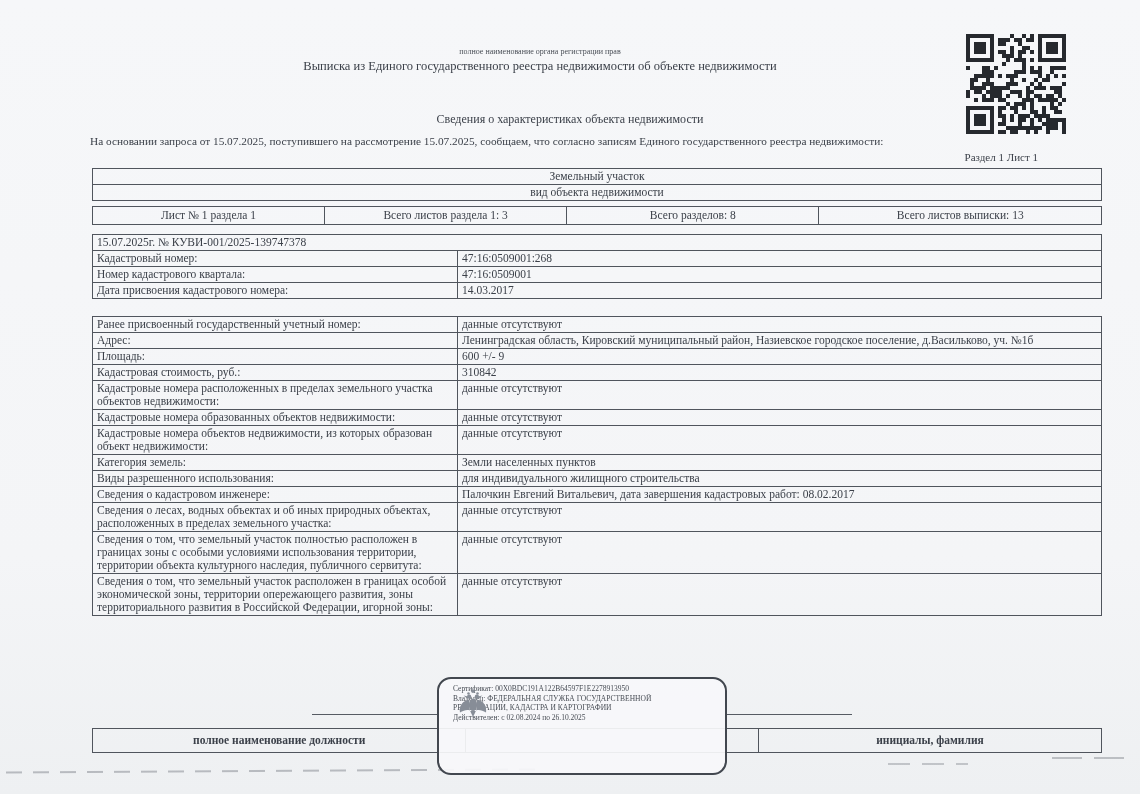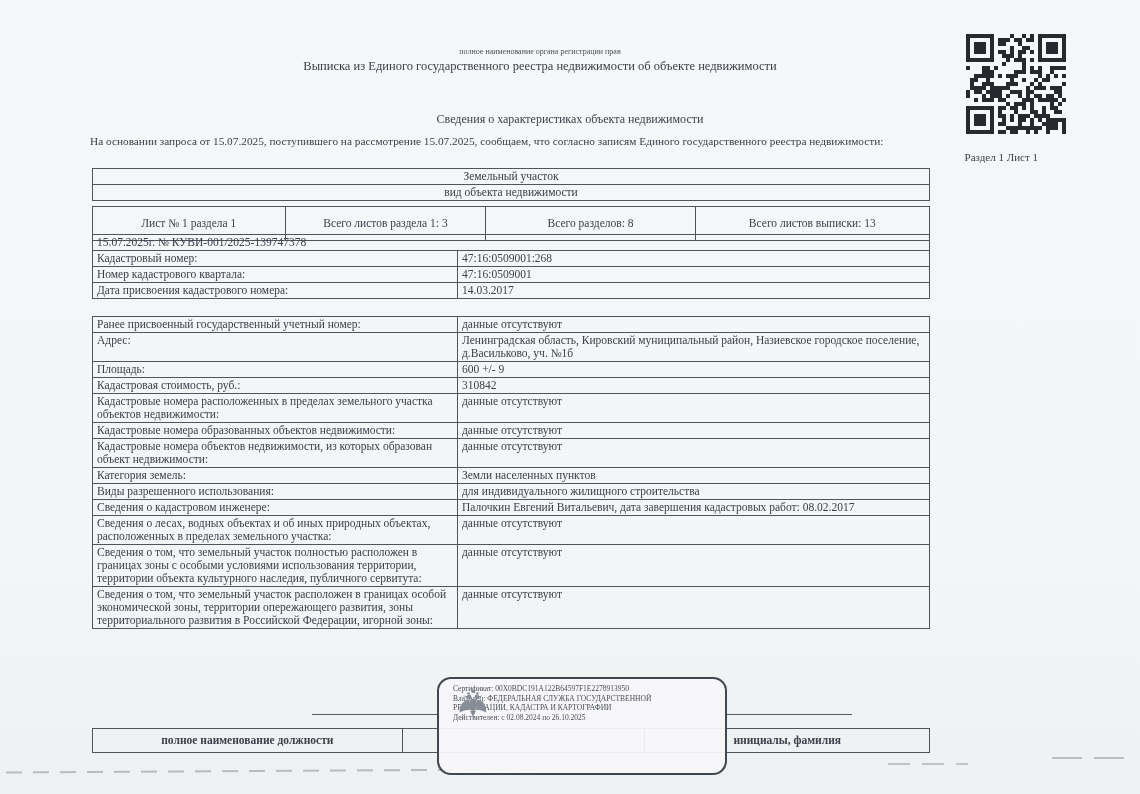--- a/index.html
+++ b/index.html
@@ -15,26 +15,26 @@
   .header{top:46px;left:0;width:1080px;text-align:center;}
   .org-title{font-size:12.5px;font-weight:bold;text-decoration:underline;text-underline-offset:2px;}
   .org-sub{font-size:8px;margin-top:1px;color:#4a4f57;}
   .doc-title{font-size:12.5px;margin-top:3px;}
   .section-title{top:112px;left:0;width:1140px;text-align:center;font-size:12px;}
   .request-line{top:135px;left:90px;width:998px;font-size:11.3px;}
   .section-page{top:151px;right:102px;font-size:11px;}
   
   table{border-collapse:collapse;table-layout:fixed;}
   td{border:1px solid #50555d;font-size:11.5px;line-height:13px;padding:1px 4px;vertical-align:top;overflow:hidden;}
-  .tbl{left:92px;width:838px;}
+  .tbl{left:92px;width:1010px;}
   .tbl table{width:100%;}
   .center td{text-align:center;}
   .t-object{top:168px;}
   .t-sheet{top:206px;}
-  .t-sheet td{padding:10px 4px;}
+  .t-sheet td{padding:2px 4px;}
   .t-request{top:234px;}
   .t-details{top:316px;}
   .lblcol{width:365px;}
   .t-sign{top:728px;}
   .t-sign td{font-weight:bold;text-align:center;padding:5px 4px;}
   .sig-line{height:0;border-top:1px solid #565b63;top:714px;}
   
   .stamp{left:437px;top:677px;width:290px;height:98px;border:2px solid #42474f;border-radius:14px;
     background:rgba(247,248,250,0.93);box-sizing:border-box;z-index:5;}
   .stamp-head{margin:9px 8px 0 52px;text-align:center;font-size:9.5px;letter-spacing:.4px;color:#3e434b;}

